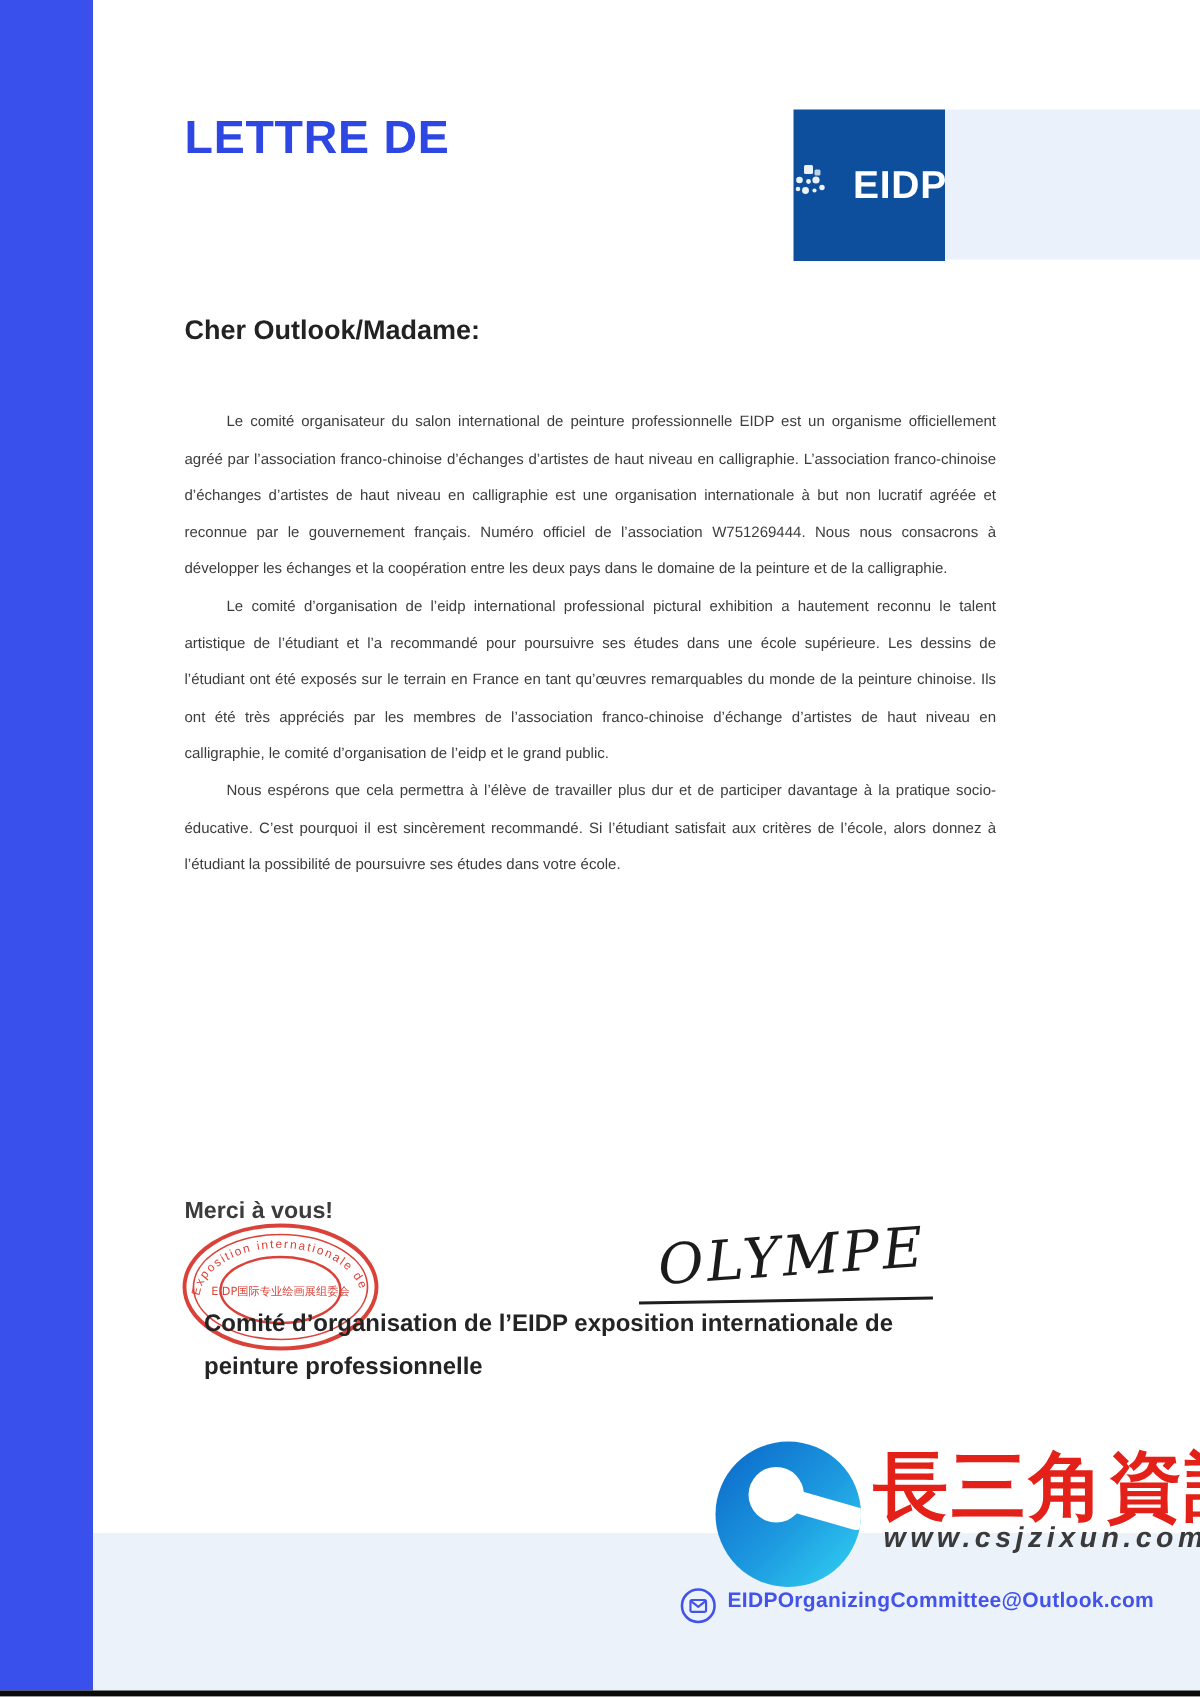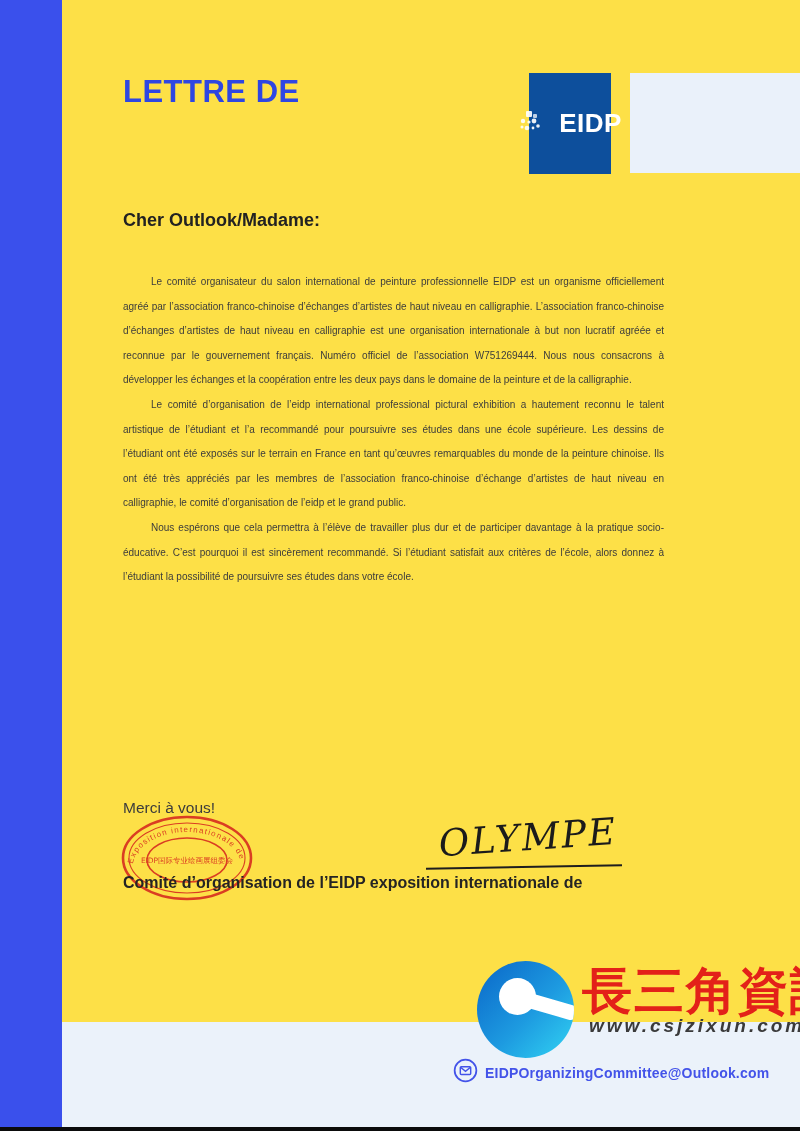--- a/index.html
+++ b/index.html
@@ -1,63 +1,63 @@
 <!DOCTYPE html>
 <html><head>
 <meta charset="utf-8">
 <style>
   html,body{margin:0;padding:0;background:#777;}
   .page{
     position:relative;width:800px;height:1131px;margin:0 auto;
-    background:#fde047;overflow:hidden;
+    background:#ffffff;overflow:hidden;
     font-family:"Liberation Sans",sans-serif;
   }
   
   .left-bar{position:absolute;left:0;top:0;width:62px;height:1127px;background:#3a50ec;}
   .bottom-strip{position:absolute;left:0;bottom:0;width:800px;height:4px;background:#0b0b0b;}
   .header-band{position:absolute;left:630px;top:73px;width:170px;height:100px;background:#eaf1fa;}
   .bottom-band{position:absolute;left:62px;top:1022px;width:738px;height:105px;background:#ebf2fa;}
 
   
   .title{position:absolute;left:123px;top:74px;color:#2e46e2;font-weight:800;
     font-size:31px;line-height:36px;letter-spacing:.5px;}
-  .logo-square{position:absolute;left:529px;top:73px;width:82px;height:101px;background:#0d4f9c;
+  .logo-square{position:absolute;left:529px;top:73px;width:101px;height:101px;background:#0d4f9c;
     display:flex;align-items:center;justify-content:center;gap:15px;}
   .logo-square .logo-text{color:#ffffff;font-weight:700;font-size:26px;letter-spacing:.5px;}
 
   
   .greeting{position:absolute;left:123px;top:210px;font-size:18px;font-weight:700;color:#222222;}
   .body-text{position:absolute;left:123px;top:270px;width:541px;color:#3c3c3c;
     font-size:10px;line-height:24.6px;text-align:justify;}
   .body-text p{margin:0;text-indent:28px;}
-  .closing{position:absolute;left:123px;top:799px;font-size:15.5px;color:#3c3c3c;}
+  .closing{position:absolute;left:123px;top:799px;font-size:15.5px;color:#3c3c3c;font-weight:bold;}
 
   
   .stamp{position:absolute;left:119px;top:814px;width:136px;height:88px;opacity:.88;}
 
   
   .signature{position:absolute;left:428px;top:816px;width:200px;text-align:center;
     font-family:"DejaVu Serif",serif;font-style:italic;font-size:37px;color:#1b1b1b;
     letter-spacing:2px;transform:rotate(-4deg);}
   .sig-underline{position:absolute;left:426px;top:866px;width:196px;height:2px;background:#1e1e1e;transform:rotate(-1deg);}
-  .signoff{position:absolute;left:123px;top:868px;font-size:16px;font-weight:700;color:#242424;line-height:29px;}
+  .signoff{position:absolute;left:136px;top:868px;font-size:16px;font-weight:700;color:#242424;line-height:29px;}
 
   
   .wm-circle{position:absolute;left:477px;top:961px;width:97px;height:97px;border-radius:50%;
     background:linear-gradient(135deg,#0a66c8 0%,#1d9ae0 55%,#32d4f3 100%);overflow:hidden;}
   .wm-circle .hole{position:absolute;left:22px;top:17px;width:37px;height:37px;border-radius:50%;background:#ffffff;}
   .wm-circle .notch{position:absolute;left:44px;top:38px;width:58px;height:15px;background:#ffffff;
     border-radius:8px;transform:rotate(16deg);}
   .wm-name{position:absolute;left:582px;top:958px;font-family:"DejaVu Serif",serif;font-weight:700;
     font-size:50px;color:#e32119;letter-spacing:2px;white-space:nowrap;}
   .wm-url{position:absolute;left:589px;top:1015px;font-weight:700;font-style:italic;
     font-size:19px;color:#3a3a3a;letter-spacing:3px;white-space:nowrap;}
 
   
-  .email-row{position:absolute;left:453px;top:1058px;display:flex;align-items:center;gap:7px;cursor:pointer;}
+  .email-row{position:absolute;left:453px;top:1058px;display:flex;align-items:flex-start;gap:7px;cursor:pointer;}
   .email-row .email-text{font-size:14px;font-weight:700;color:#4353e9;letter-spacing:.2px;}
 </style>
 </head>
 <body>
 
 <div class="page">
 
   <div class="left-bar"></div>
   <div class="header-band"></div>
   <div class="bottom-band"></div>
@@ -107,20 +107,21 @@
       </text>
       <text x="68" y="49" text-anchor="middle" font-size="7.5" fill="#d6281e" font-family="DejaVu Sans, sans-serif">EIDP国际专业绘画展组委会</text>
     </svg>
   </div>
 
   <div class="signature">OLYMPE</div>
   <div class="sig-underline"></div>
 
   <div class="signoff">
     <div>Comité d’organisation de l’EIDP exposition internationale de</div>
+    <div>peinture professionnelle</div>
   </div>
 
   <div class="wm-circle">
     <div class="hole"></div>
     <div class="notch"></div>
   </div>
   <div class="wm-name">長三角資訊</div>
   <div class="wm-url">www.csjzixun.com</div>
 
   <div class="email-row">

